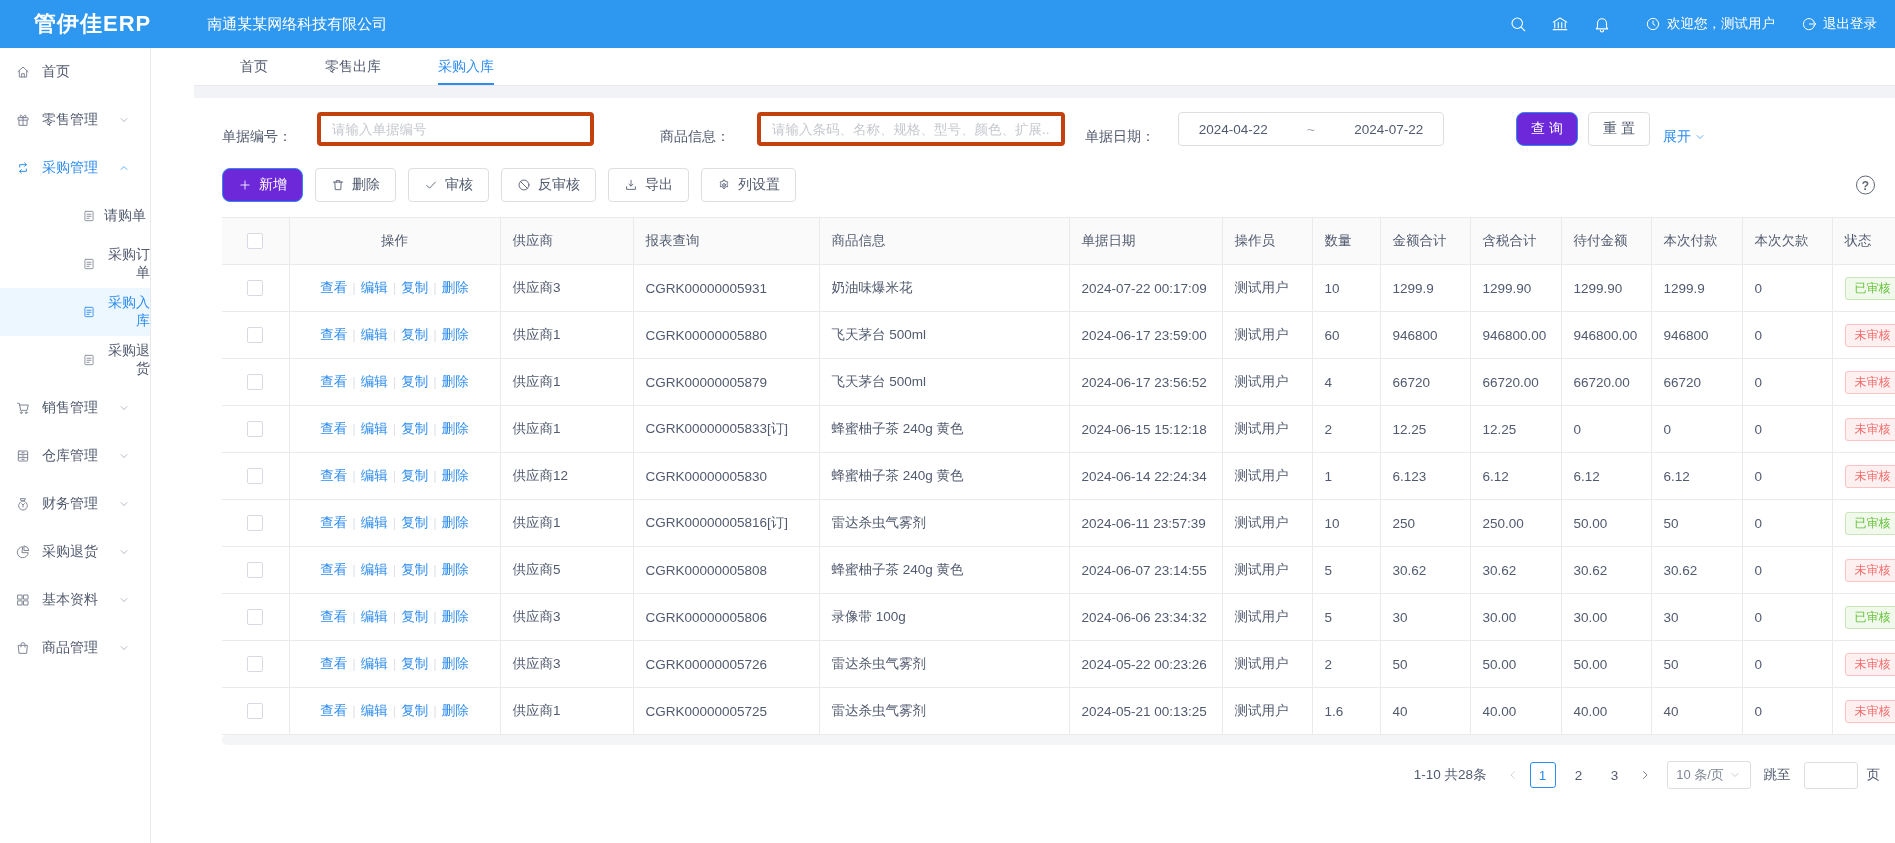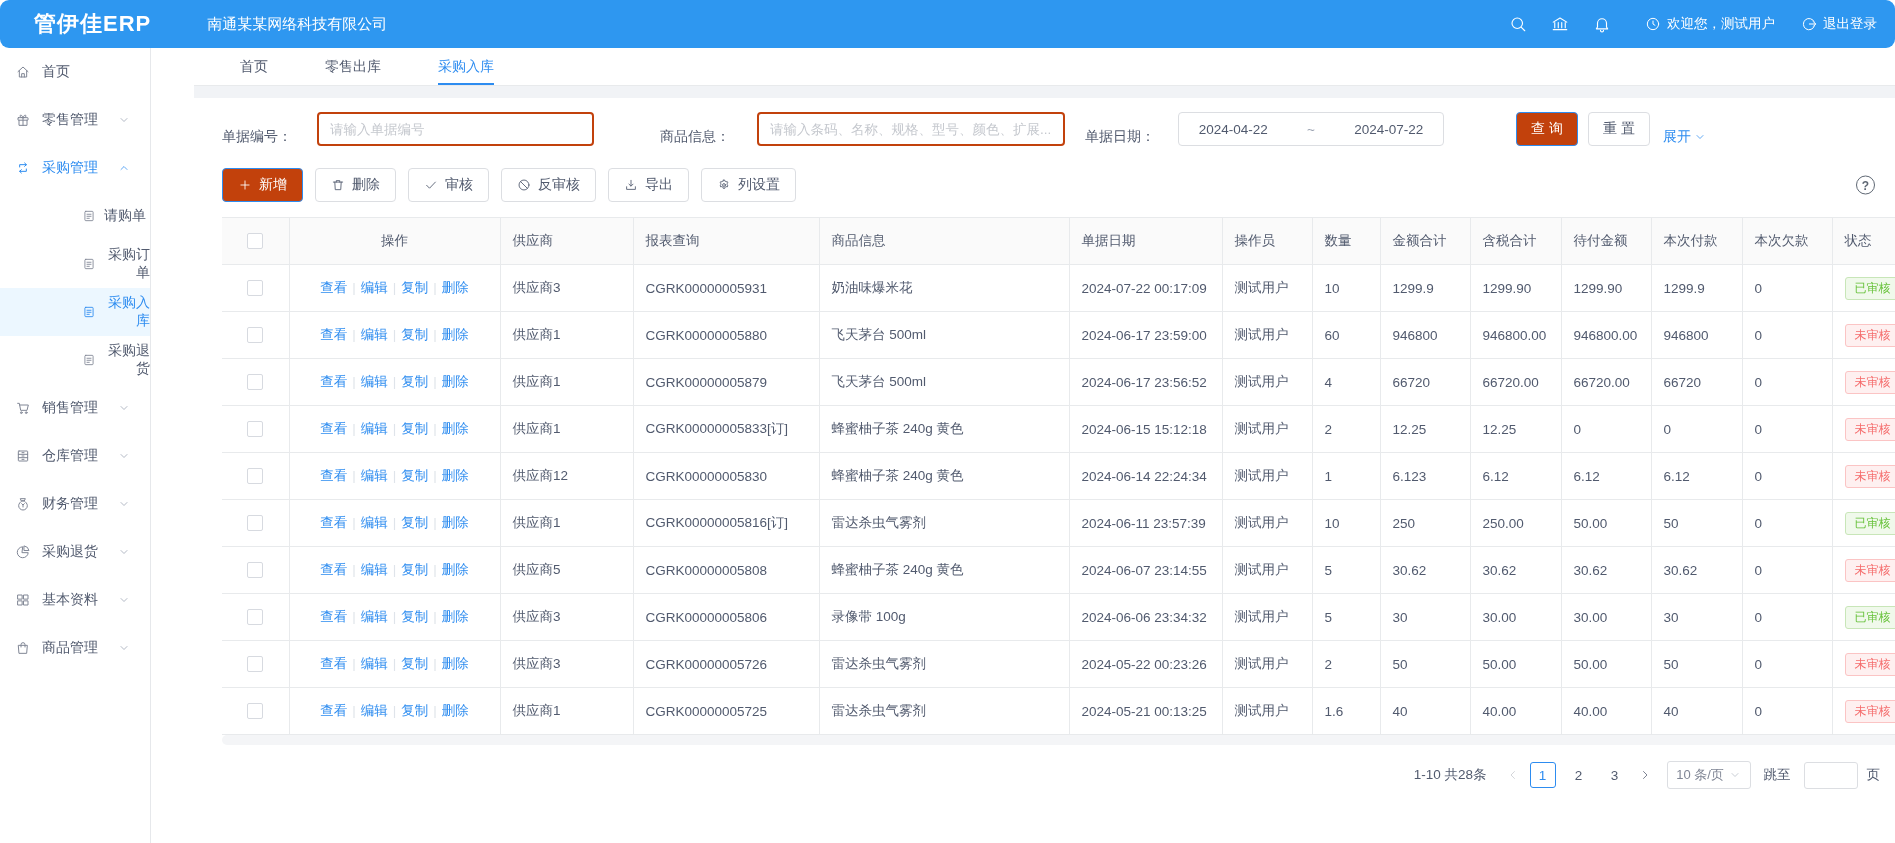--- a/index.html
+++ b/index.html
@@ -1,21 +1,21 @@
 <!DOCTYPE html>
 <html><head>
 <meta charset="utf-8">
 <style>
   * { box-sizing: border-box; margin: 0; padding: 0; }
   html,body { width:1895px; height:843px; overflow:hidden; }
   body { font-family:"Liberation Sans","DejaVu Sans",sans-serif; background:#fff; color:#515a6e; }
   .app { width:1895px; height:843px; display:flex; flex-direction:column; background:#fff; }
 
   
-  .topbar { flex:0 0 48px; height:48px; background:#2e97f0; display:flex; align-items:center; color:#fff;border-radius:9px; }
+  .topbar { flex:0 0 48px; height:48px; background:#2e97f0; display:flex; align-items:center; color:#fff; }
   .logo { margin-left:34px; font-size:22px; font-weight:bold; letter-spacing:1px; cursor:pointer; }
   .company { margin-left:56px; font-size:15px; }
   .topbar-right { margin-left:auto; display:flex; align-items:center; margin-right:18px; }
   .top-icon-btn { width:34px; height:34px; display:flex; align-items:center; justify-content:center; cursor:pointer; margin-left:8px; }
   .top-group { display:flex; align-items:center; gap:6px; margin-left:26px; font-size:13.5px; cursor:pointer; white-space:nowrap; }
   .ic { stroke:currentColor; fill:none; stroke-width:1.5; stroke-linecap:round; stroke-linejoin:round; }
   .ic18 { width:18px; height:18px; }
   .ic16 { width:16px; height:16px; }
   .ic14 { width:14px; height:14px; }
   .ic12 { width:12px; height:12px; }
@@ -40,29 +40,29 @@
   .tabbar { flex:0 0 38px; height:38px; border-bottom:1px solid #e8eaec; display:flex; padding-left:46px; background:#fff; }
   .tab { margin-right:57px; font-size:14px; color:#515a6e; display:flex; align-items:center; cursor:pointer; }
   .tab--active { color:#2d8cf0; box-shadow:inset 0 -2px 0 #2d8cf0; }
   .gray-band { flex:0 0 12px; background:#f1f3f6; }
 
   .page { flex:1; position:relative; background:#fff; }
 
   
   .filter-row { display:flex; align-items:flex-end; padding-left:28px; margin-top:14px; height:34px; font-size:14px; }
   .f-label { color:#515a6e; white-space:nowrap; }
-  .t-input { height:34px; border:2px solid #c2410c; border-radius:4px; padding:0 11px; font-size:13.5px; color:#515a6e; outline:none; font-family:inherit; }
+  .t-input { height:34px; border:4px solid #c2410c; border-radius:4px; padding:0 11px; font-size:13.5px; color:#515a6e; outline:none; font-family:inherit; }
   .t-input::placeholder { color:#c5c8ce; }
   .in-orderno { width:277px; margin-left:25px; }
   .lbl-product { margin-left:66px; }
   .in-product { width:308px; margin-left:27px; }
   .lbl-date { margin-left:20px; }
   .date-box { width:266px; height:34px; border:1px solid #dcdee2; border-radius:4px; margin-left:23px; display:flex; align-items:center; justify-content:space-around; font-size:13.5px; color:#515a6e; cursor:pointer; }
   .btn { height:34px; border-radius:4px; border:1px solid #dcdee2; background:#fff; color:#515a6e; font-size:14px; display:inline-flex; align-items:center; justify-content:center; gap:7px; padding:0 15px; cursor:pointer; font-family:inherit; white-space:nowrap; }
-  .btn--primary { background:#c2410c; border-color:#2d8cf0; color:#fff; }
+  .btn--primary { background:#6d28d9; border-color:#2d8cf0; color:#fff;border-radius:8px; }
   .btn-search { margin-left:72px; width:62px; }
   .btn-reset { margin-left:10px; width:62px; }
   .expand-link { margin-left:13px; color:#2d8cf0; display:inline-flex; align-items:center; gap:3px; font-size:14px; cursor:pointer; }
 
   
   .toolbar { display:flex; align-items:center; padding-left:28px; margin-top:22px; position:relative; height:34px; }
   .toolbar .btn { margin-right:12px; }
   .help-circle { position:absolute; right:20px; top:50%; transform:translateY(-50%); width:19px; height:19px; border:1.5px solid #5f6874; border-radius:50%; display:flex; align-items:center; justify-content:center; font-size:12px; font-weight:bold; color:#5f6874; cursor:pointer; }
 
   

